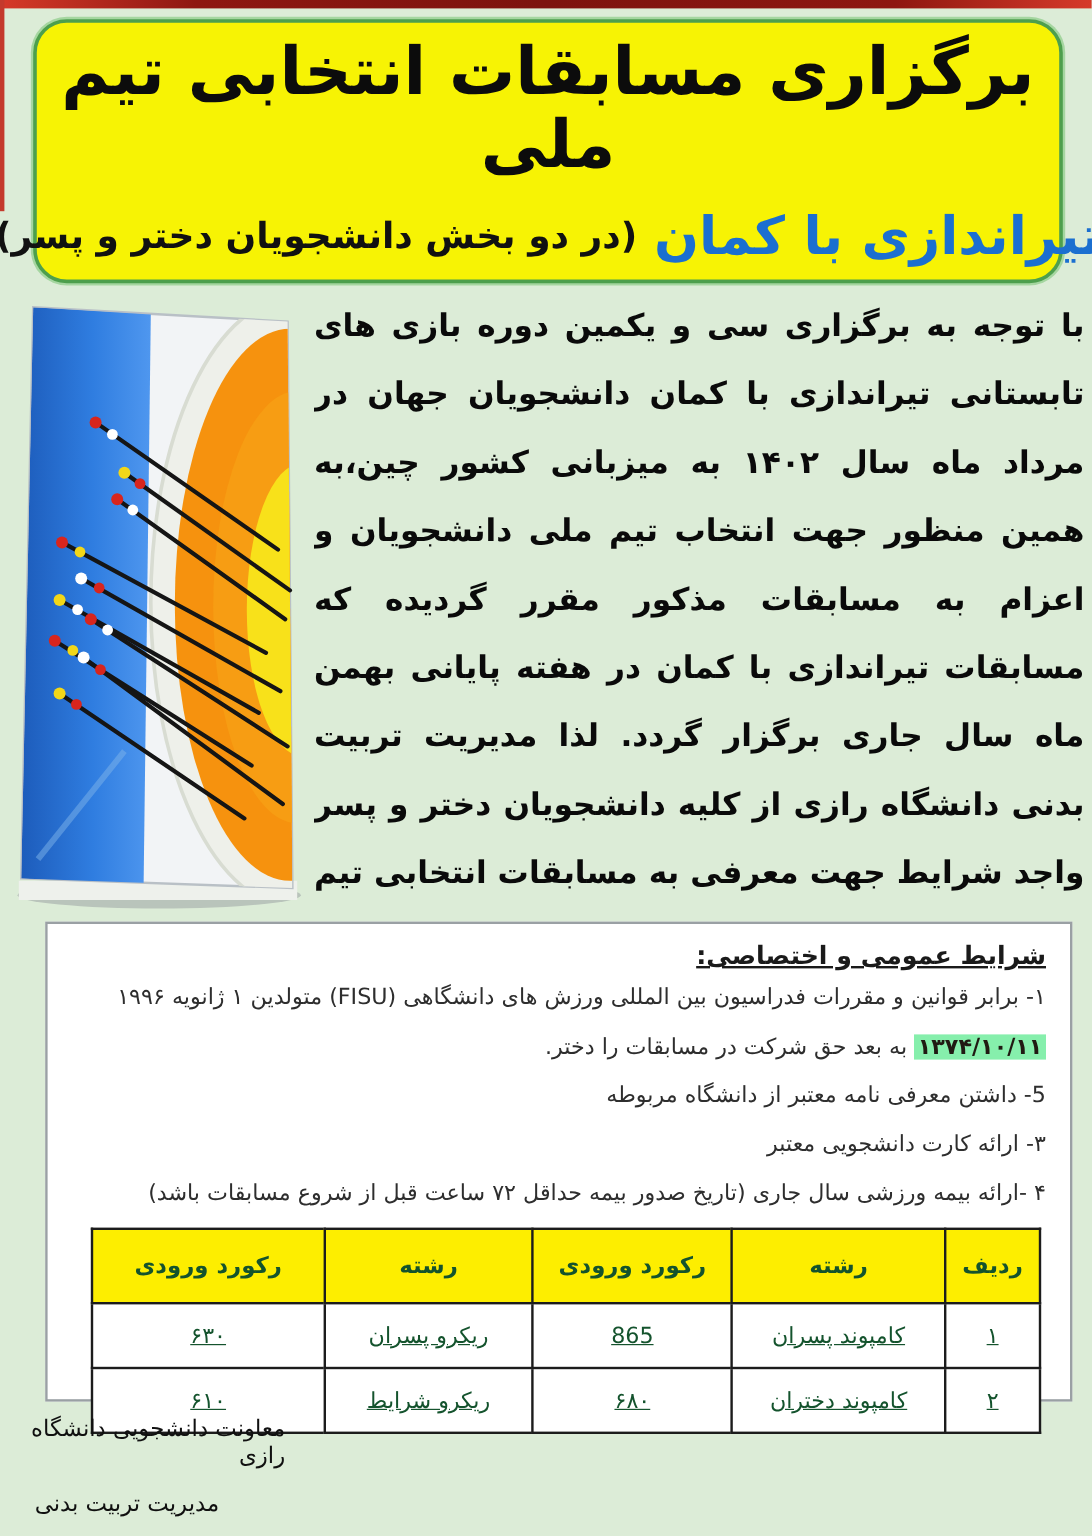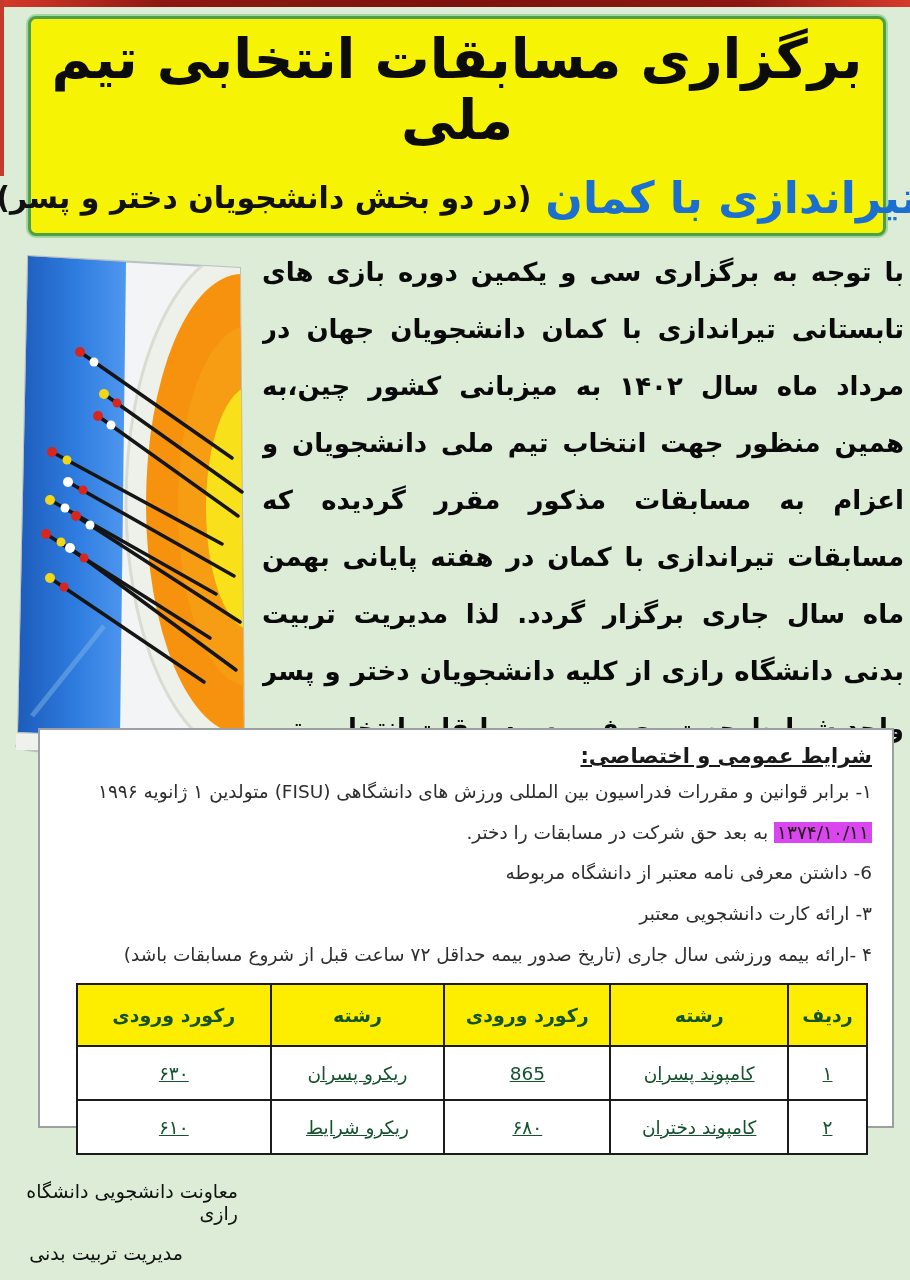--- a/index.html
+++ b/index.html
@@ -4,42 +4,42 @@
 <style>
   html,body{margin:0;padding:0;}
   body{font-family:"DejaVu Sans",sans-serif;}
   .page{position:relative;width:910px;height:1280px;background:#dcecd7;overflow:hidden;direction:rtl;}
   .top-red-bar{position:absolute;top:0;left:0;width:910px;height:7px;
     background:linear-gradient(90deg,#d63a2a 0%,#8e1711 18%,#7d130e 50%,#8e1711 82%,#d63a2a 100%);}
   .left-red-strip{position:absolute;top:0;left:0;width:4px;height:176px;background:#c43a2c;}
 
   
   .title-box{position:absolute;top:16px;left:28px;width:852px;height:214px;
-    background:#f7f304;border:3px solid #4d9f4d;border-radius:8px;
+    background:#f7f304;border:3px solid #4d9f4d;border-radius:28px;
     box-shadow:0 0 0 2px #a5d6a0;
     display:flex;flex-direction:column;align-items:center;justify-content:center;gap:22px;}
   .title-main{margin:0;font-size:55px;line-height:1.1;font-weight:bold;color:#0c0c0c;text-align:center;letter-spacing:-1px;}
   .subtitle-row{display:flex;direction:rtl;align-items:center;gap:14px;white-space:nowrap;}
   .subtitle-blue{font-size:44px;font-weight:bold;color:#1b6fd0;}
   .subtitle-note{font-size:30px;font-weight:bold;color:#111;}
 
   
   .target-figure{position:absolute;top:246px;left:8px;width:246px;height:512px;}
   .body-text{position:absolute;top:244px;left:262px;width:642px;height:516px;overflow:hidden;}
   .body-text p{margin:0;direction:rtl;text-align:justify;font-size:26px;font-weight:bold;
     color:#0a0a0a;line-height:57px;}
 
   
-  .conditions-box{position:absolute;top:728px;left:38px;width:856px;height:400px;
+  .conditions-box{position:absolute;top:768px;left:38px;width:856px;height:400px;
     background:#ffffff;border:2px solid #9aa0a4;box-sizing:border-box;
     padding:12px 20px 10px 32px;direction:rtl;color:#2e2e2e;}
   .cond-heading{font-size:21px;font-weight:bold;color:#1a1a1a;text-decoration:underline;margin:2px 0 10px 0;}
   .cond-item{font-size:18.5px;line-height:1.55;margin:0 0 4px 0;}
   .cond-item + .cond-item{margin-top:12px;}
-  .date-highlight{font-weight:normal;color:#201a12;background:#d946ef;padding:0 3px;}
+  .date-highlight{font-weight:bold;color:#201a12;background:#86efac;padding:0 3px;}
 
   
   .records-table{width:99%;margin:14px auto 0 auto;border-collapse:collapse;direction:rtl;}
   .records-table th,.records-table td{border:2px solid #1c1c1c;text-align:center;vertical-align:middle;
     font-size:19px;color:#14532d;}
   .records-table th{background:#fdee00;font-weight:bold;height:58px;}
   .records-table td{background:#ffffff;height:50px;font-size:18.5px;text-decoration:underline;}
   .col-radif{width:10%;margin-top:46px;}  .col-reshte1{width:22.5%;} .col-rec1{width:21%;}
   .col-reshte2{width:22%;} .col-rec2{width:24.5%;}
 
@@ -133,21 +133,21 @@
     <p>با توجه به برگزاری سی و یکمین دوره بازی های تابستانی تیراندازی با کمان دانشجویان جهان در مرداد ماه سال ۱۴۰۲ به میزبانی کشور چین،به همین منظور جهت انتخاب تیم ملی دانشجویان و اعزام به مسابقات مذکور مقرر گردیده که مسابقات تیراندازی با کمان در هفته پایانی بهمن ماه سال جاری برگزار گردد. لذا مدیریت تربیت بدنی دانشگاه رازی از کلیه دانشجویان دختر و پسر واجد شرایط جهت معرفی به مسابقات انتخابی تیم ملی دعوت به عمل می آورد. دانشجویان واجد شرایط می بایست مشخصات خود را حداکثر تا روز پنج شنبه ۱۴۰۱/۱۱/۲۰ به شماره ۰۹۱۸۳۵۷۵۳۲۳ (آقای ناصری) ارسال نمایند.</p>
   </div>
 
   <div class="conditions-box">
     <div class="cond-heading">شرایط عمومی و اختصاصی:</div>
     <div class="cond-item">۱- برابر قوانین و مقررات فدراسیون بین المللی ورزش های دانشگاهی (FISU) متولدین ۱ ژانویه ۱۹۹۶</div>
     <div class="cond-item">
       <span class="date-highlight">۱۳۷۴/۱۰/۱۱</span>
       <span>به بعد حق شرکت در مسابقات را دختر.</span>
     </div>
-    <div class="cond-item">6- داشتن معرفی نامه معتبر از دانشگاه مربوطه</div>
+    <div class="cond-item">5- داشتن معرفی نامه معتبر از دانشگاه مربوطه</div>
     <div class="cond-item">۳- ارائه کارت دانشجویی معتبر</div>
     <div class="cond-item">۴ -ارائه بیمه ورزشی سال جاری (تاریخ صدور بیمه حداقل ۷۲ ساعت قبل از شروع مسابقات باشد)</div>
 
     <table class="records-table">
       <thead>
         <tr>
           <th class="col-radif">ردیف</th>
           <th class="col-reshte1">رشته</th>
           <th class="col-rec1">رکورد ورودی</th>
           <th class="col-reshte2">رشته</th>

